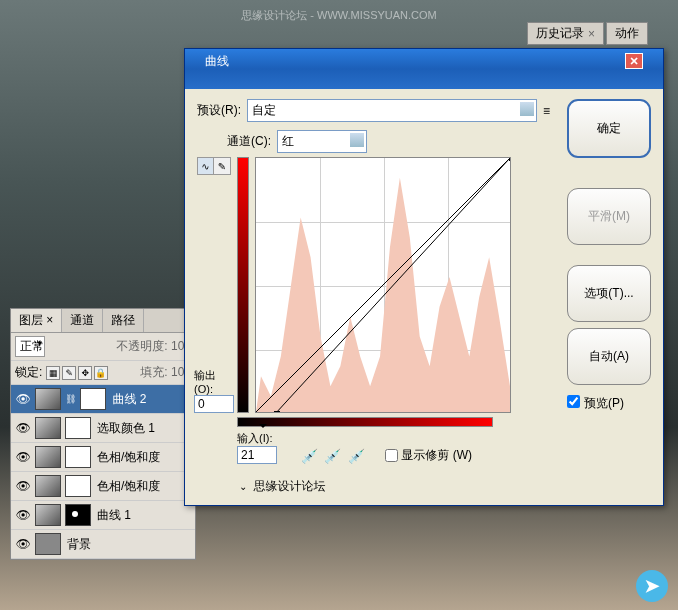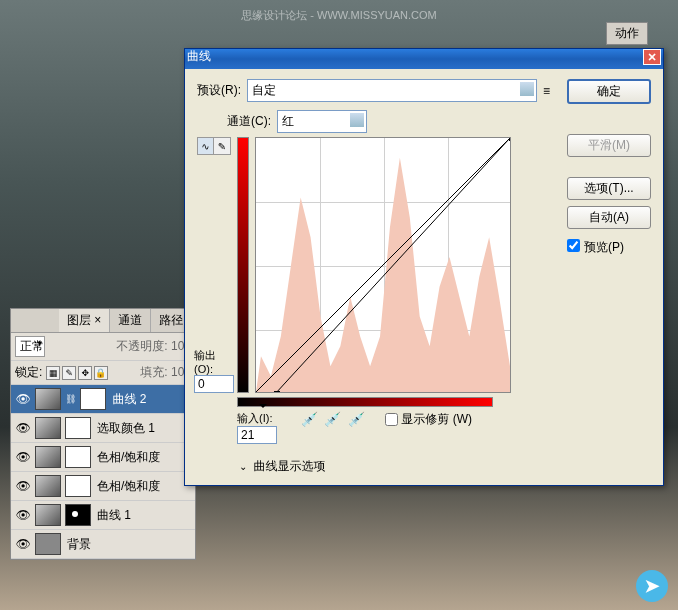--- a/index.html
+++ b/index.html
@@ -11,47 +11,47 @@
 
 
 .top-tabs { position: absolute; top: 22px; right: 30px; display: flex; gap: 2px; z-index: 2; }
 .top-tab { background: #d4d0c8; border: 1px solid #888; padding: 2px 8px; font-size: 11px; display: flex; align-items: center; gap: 4px; }
 .top-tab .x { color: #666; }
 
 
 .layers-panel { position: absolute; left: 10px; top: 308px; width: 186px; background: #e4e0d8; border: 1px solid #888; z-index: 3; }
 .lp-tabs { display: flex; background: #d4d0c8; border-bottom: 1px solid #999; }
 .lp-tab { padding: 3px 8px; border-right: 1px solid #aaa; }
-.lp-tab.active { background: #e4e0d8; margin-left: 48px; }
+.lp-tab.active { background: #e4e0d8; }
 .lp-row1, .lp-row2 { display: flex; gap: 4px; padding: 3px 4px; align-items: center; border-bottom: 1px solid #ccc; }
 .lp-select { border: 1px solid #999; background: #fff; padding: 1px 0 1px 4px; position: relative; }
 .lp-select::after { content: "▾"; position: absolute; right: 2px; top: 1px; font-size: 9px; }
 .lp-opacity { color: #666; margin-left: auto; }
 .lp-locks { display: flex; gap: 2px; align-items: center; }
 .lp-lock { width: 14px; height: 14px; border: 1px solid #888; background: #f0f0f0; display: inline-flex; align-items: center; justify-content: center; font-size: 9px; }
 .lp-layers { }
 .lp-layer { display: flex; align-items: center; padding: 3px 4px; border-bottom: 1px solid #ccc; gap: 4px; }
 .lp-layer.sel { background: #3d6ea5; color: #fff; }
 .lp-eye { width: 16px; height: 16px; display: flex; align-items: center; justify-content: center; }
 .lp-thumb { width: 26px; height: 22px; background: #888; border: 1px solid #444; display: inline-block; }
 .lp-thumb.adj { background: linear-gradient(135deg,#ccc,#555); }
 .lp-thumb.mask { background: #fff; }
 .lp-thumb.mb { background: #000; position: relative; }
 .lp-thumb.mb::after { content: ""; position: absolute; left: 6px; top: 6px; width: 6px; height: 6px; background: #fff; border-radius: 50%; }
 .lp-link { font-size: 9px; }
 .lp-name { margin-left: 2px; }
 
 
 .dialog { position: absolute; left: 184px; top: 48px; width: 480px; background: #ece9d8; border: 1px solid #002f87; z-index: 10; box-shadow: 2px 2px 6px rgba(0,0,0,0.4); }
-.titlebar { background: linear-gradient(180deg, #2a7cde 0%, #1c5fb8 50%, #286ec9 100%); color: #fff; padding: 4px 2px; display: flex; align-items: flex-end; justify-content: space-between; height: 20px; }
+.titlebar { background: linear-gradient(180deg, #2a7cde 0%, #1c5fb8 50%, #286ec9 100%); color: #fff; padding: 4px 20px; display: flex; align-items: flex-start; justify-content: space-between; height: 40px; }
 .titlebar .close { width: 18px; height: 16px; background: #e35a4f; border: 1px solid #fff; color: #fff; display: flex; align-items: center; justify-content: center; font-size: 11px; font-weight: bold; }
 .dlg-body { padding: 10px 12px; display: flex; gap: 10px; }
 .left-col { flex: 1; }
 .right-col { width: 84px; display: flex; flex-direction: column; gap: 6px; }
-.btn { border: 1px solid #888; background: linear-gradient(#fdfdfd,#e8e6dc); padding: 2px 0; text-align: center; border-radius: 3px; }
+.btn { border: 1px solid #888; background: linear-gradient(#fdfdfd,#e8e6dc); padding: 19px 0; text-align: center; border-radius: 11px; }
 .btn.primary { border: 2px solid #3a6db5; }
 .chk { display: flex; align-items: flex-start; gap: 4px; margin-top: 4px; }
 .chk input { width: 13px; height: 13px; }
 
 .preset-row { display: flex; align-items: center; gap: 6px; margin-bottom: 8px; }
 .preset-row label { }
 .preset-select { flex: 1; border: 1px solid #7a9cc6; background: #fff; padding: 2px 18px 2px 4px; position: relative; }
 .preset-select::after { content: ""; position: absolute; right: 2px; top: 2px; width: 14px; height: 14px; background: linear-gradient(#cde,#9bc); }
 .preset-select .arrow { position: absolute; right: 5px; top: 5px; border: 4px solid transparent; border-top-color: #345; }
 .preset-menu { width: 14px; height: 14px; }
@@ -73,34 +73,38 @@
 .grid-line { position: absolute; background: #d0d0d0; }
 .histogram { position: absolute; bottom: 0; left: 0; width: 100%; height: 100%; }
 .histogram polygon { fill: #f4c8b8; }
 .curve-line { position: absolute; inset: 0; }
 .curve-line line { stroke: #000; stroke-width: 1; }
 .curve-point { position: absolute; width: 6px; height: 6px; border: 1px solid #000; background: #fff; transform: translate(-3px,-3px); }
 
 .below-graph { margin-left: 40px; margin-top: 4px; }
 .gradient-bar { width: 256px; height: 10px; background: linear-gradient(90deg, #000, #f00); border: 1px solid #888; margin-top: 2px; position: relative; }
 .gradient-bar .tri { position: absolute; bottom: -6px; left: 21px; border: 4px solid transparent; border-top-color: #000; }
-.input-row { display: flex; align-items: flex-start; gap: 4px; margin-top: 4px; }
+.input-row { display: flex; align-items: flex-end; gap: 4px; margin-top: 4px; }
 .eyedroppers { display: flex; gap: 6px; margin-left: 20px; }
 .eyedrop { font-size: 14px; }
 .showclip { margin-left: 16px; display: flex; align-items: center; gap: 3px; }
 .expand-row { display: flex; align-items: center; gap: 6px; margin-top: 14px; padding-left: 2px; }
 .expand-row .chev { font-size: 10px; }
 </style>
 </head>
 <body>
 
 <div class="bg-image"></div>
 <div class="watermark-top">思缘设计论坛 - WWW.MISSYUAN.COM</div>
 
 <div class="top-tabs">
+  <div class="top-tab">
+      <span>历史记录</span> 
+      <span class="x">×</span>
+    </div>
   <div class="top-tab">
       <span>动作</span>
     </div>
 </div>
 
 <div class="layers-panel">
   <div class="lp-tabs">
     <div class="lp-tab active"><span>图层</span> <span class="x">×</span></div>
     <div class="lp-tab">通道</div>
     <div class="lp-tab">路径</div>
@@ -222,21 +226,21 @@
             <span class="eyedrop">💉</span>
             <span class="eyedrop">💉</span>
           </div>
           <label class="showclip">
               <input type="checkbox" style=""> 
               <span>显示修剪 (W)</span>
             </label>
         </div>
         <div class="expand-row">
           <span class="chev">⌄</span>
-          <span>曲线显示选项</span>
+          <span>思缘设计论坛</span>
         </div>
       </div>
     </div>
 
     <div class="right-col">
       <div class="btn primary">确定</div>
       <div style="height:18px"></div>
       <div class="btn" style="color:#999">平滑(M)</div>
       <div style="height:8px"></div>
       <div class="btn">选项(T)...</div>

